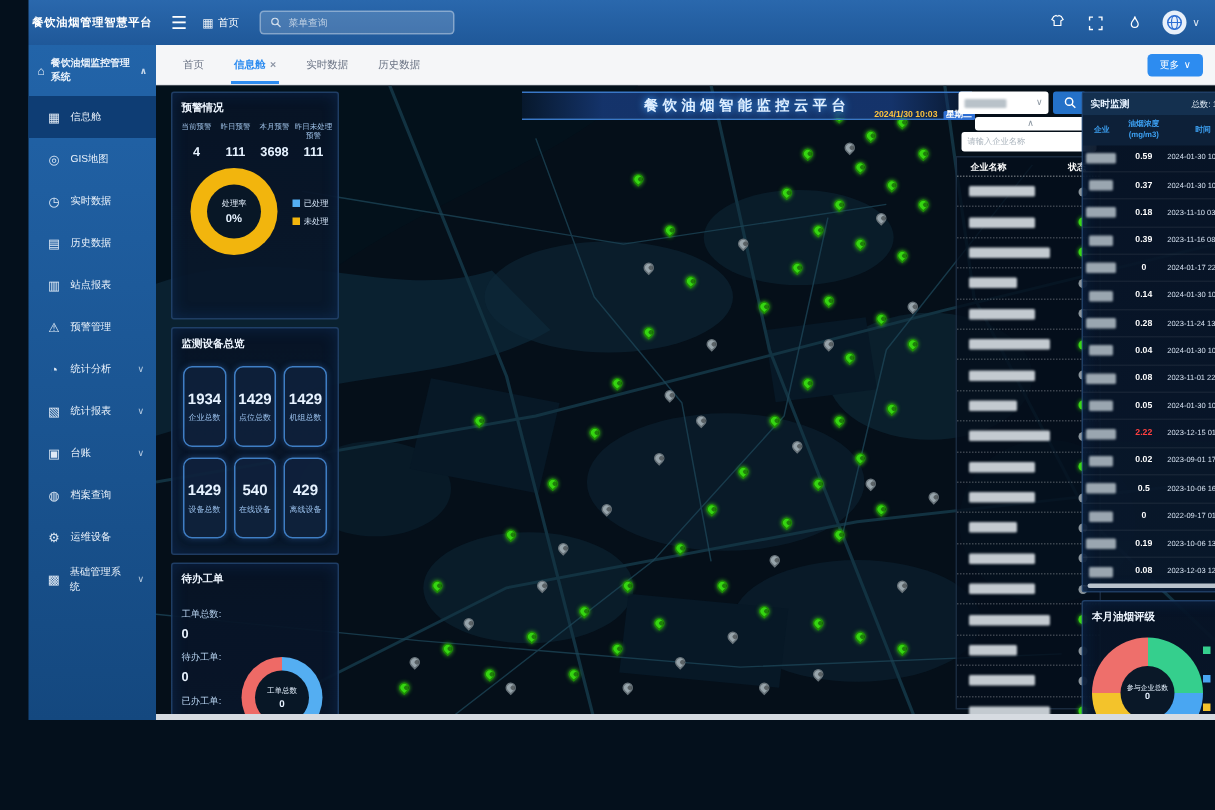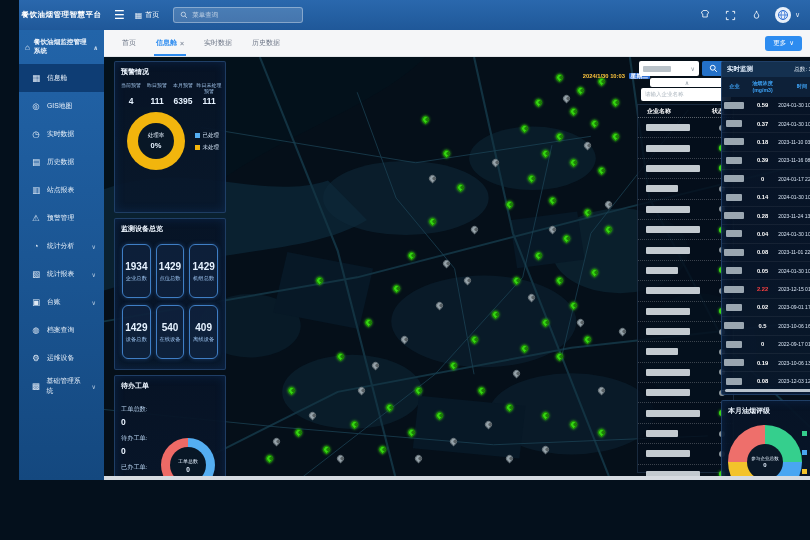--- a/index.html
+++ b/index.html
@@ -486,20 +486,23 @@
 
   <span class="pin o" style="left: 33%; top: 94%;"></span>
 
   <span class="pin o" style="left: 70%; top: 78%;"></span>
 
   <span class="pin o" style="left: 73%; top: 64%;"></span>
 
   <span class="pin o" style="left: 46%; top: 28%;"></span>
 </div>
 
+        <div class="banner">
+          <span>餐饮油烟智能监控云平台</span>
+        </div>
         <div class="dtime">
           <span>2024/1/30 10:03</span>
           <span class="wk">星期二</span>
         </div>
 
         <div class="ov-select">
           <span class="blob"></span>
           <span class="ch">∨</span>
         </div>
         <button class="ov-btn">
@@ -630,21 +633,21 @@
     <div class="vl">4</div>
   </div>
 
   <div class="wstat">
     <div class="lb">昨日预警</div>
     <div class="vl">111</div>
   </div>
 
   <div class="wstat">
     <div class="lb">本月预警</div>
-    <div class="vl">6395</div>
+    <div class="vl">3698</div>
   </div>
 
   <div class="wstat">
     <div class="lb">昨日未处理预警</div>
     <div class="vl">111</div>
   </div>
 </div>
           <div class="wbody">
             <div class="donut" id="d-warn">
               <span class="hole"></span>
@@ -689,21 +692,21 @@
     <div class="vl">1429</div>
     <div class="lb">设备总数</div>
   </div>
 
   <div class="card">
     <div class="vl">540</div>
     <div class="lb">在线设备</div>
   </div>
 
   <div class="card">
-    <div class="vl">409</div>
+    <div class="vl">429</div>
     <div class="lb">离线设备</div>
   </div>
 </div>
         </div>
 
         <div class="panel" id="p-work">
           <div class="ptitle">待办工单</div>
           <div class="wkbody">
             <div class="wkstats">
   <div class="wkstat">

